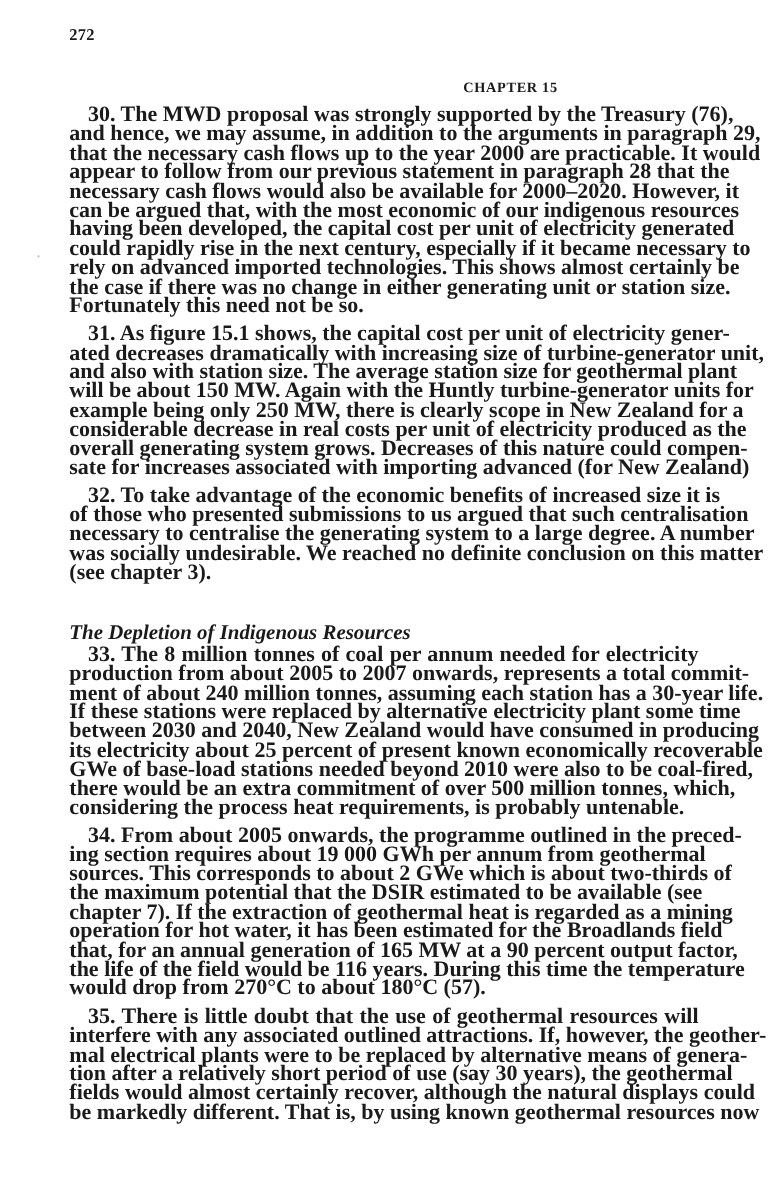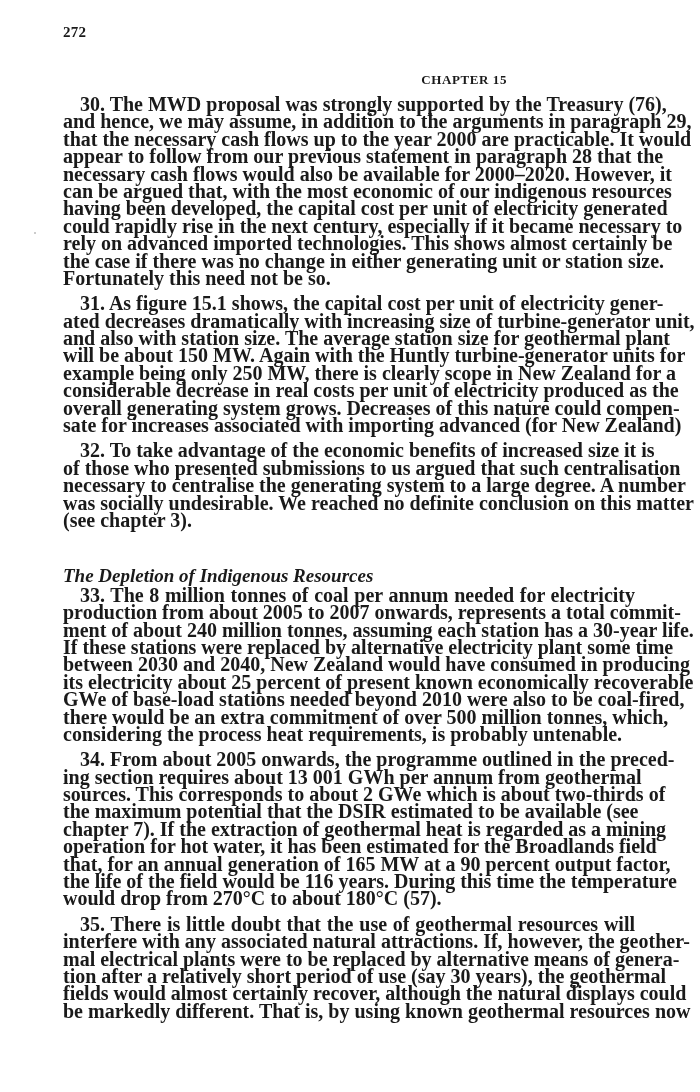--- a/index.html
+++ b/index.html
@@ -88,33 +88,33 @@
       <div class="line"><span>between 2030 and 2040, New Zealand would have consumed in producing</span></div>
       <div class="line"><span>its electricity about 25 percent of present known economically recoverable</span></div>
       <div class="line"><span>GWe of base-load stations needed beyond 2010 were also to be coal-fired,</span></div>
       <div class="line"><span>there would be an extra commitment of over 500 million tonnes, which,</span></div>
       <div class="line last">considering the process heat requirements, is probably untenable.</div>
     </div>
     <div class="para-gap"></div>
 
     <div class="paragraph">
       <div class="line indent"><span>34. From about 2005 onwards, the programme outlined in the preced-</span></div>
-      <div class="line"><span>ing section requires about 13 001 GWh per annum from geothermal</span></div>
+      <div class="line"><span>ing section requires about 19 000 GWh per annum from geothermal</span></div>
       <div class="line"><span>sources. This corresponds to about 2 GWe which is about two-thirds of</span></div>
       <div class="line"><span>the maximum potential that the DSIR estimated to be available (see</span></div>
       <div class="line"><span>chapter 7). If the extraction of geothermal heat is regarded as a mining</span></div>
       <div class="line"><span>operation for hot water, it has been estimated for the Broadlands field</span></div>
       <div class="line"><span>that, for an annual generation of 165 MW at a 90 percent output factor,</span></div>
       <div class="line"><span>the life of the field would be 116 years. During this time the temperature</span></div>
       <div class="line last">would drop from 270°C to about 180°C (57).</div>
     </div>
     <div class="para-gap"></div>
 
     <div class="paragraph">
       <div class="line indent"><span>35. There is little doubt that the use of geothermal resources will</span></div>
-      <div class="line"><span>interfere with any associated natural attractions. If, however, the geother-</span></div>
+      <div class="line"><span>interfere with any associated outlined attractions. If, however, the geother-</span></div>
       <div class="line"><span>mal electrical plants were to be replaced by alternative means of genera-</span></div>
       <div class="line"><span>tion after a relatively short period of use (say 30 years), the geothermal</span></div>
       <div class="line"><span>fields would almost certainly recover, although the natural displays could</span></div>
       <div class="line"><span>be markedly different. That is, by using known geothermal resources now</span></div>
     </div>
   </div>
 </div>
 
 </body></html>

